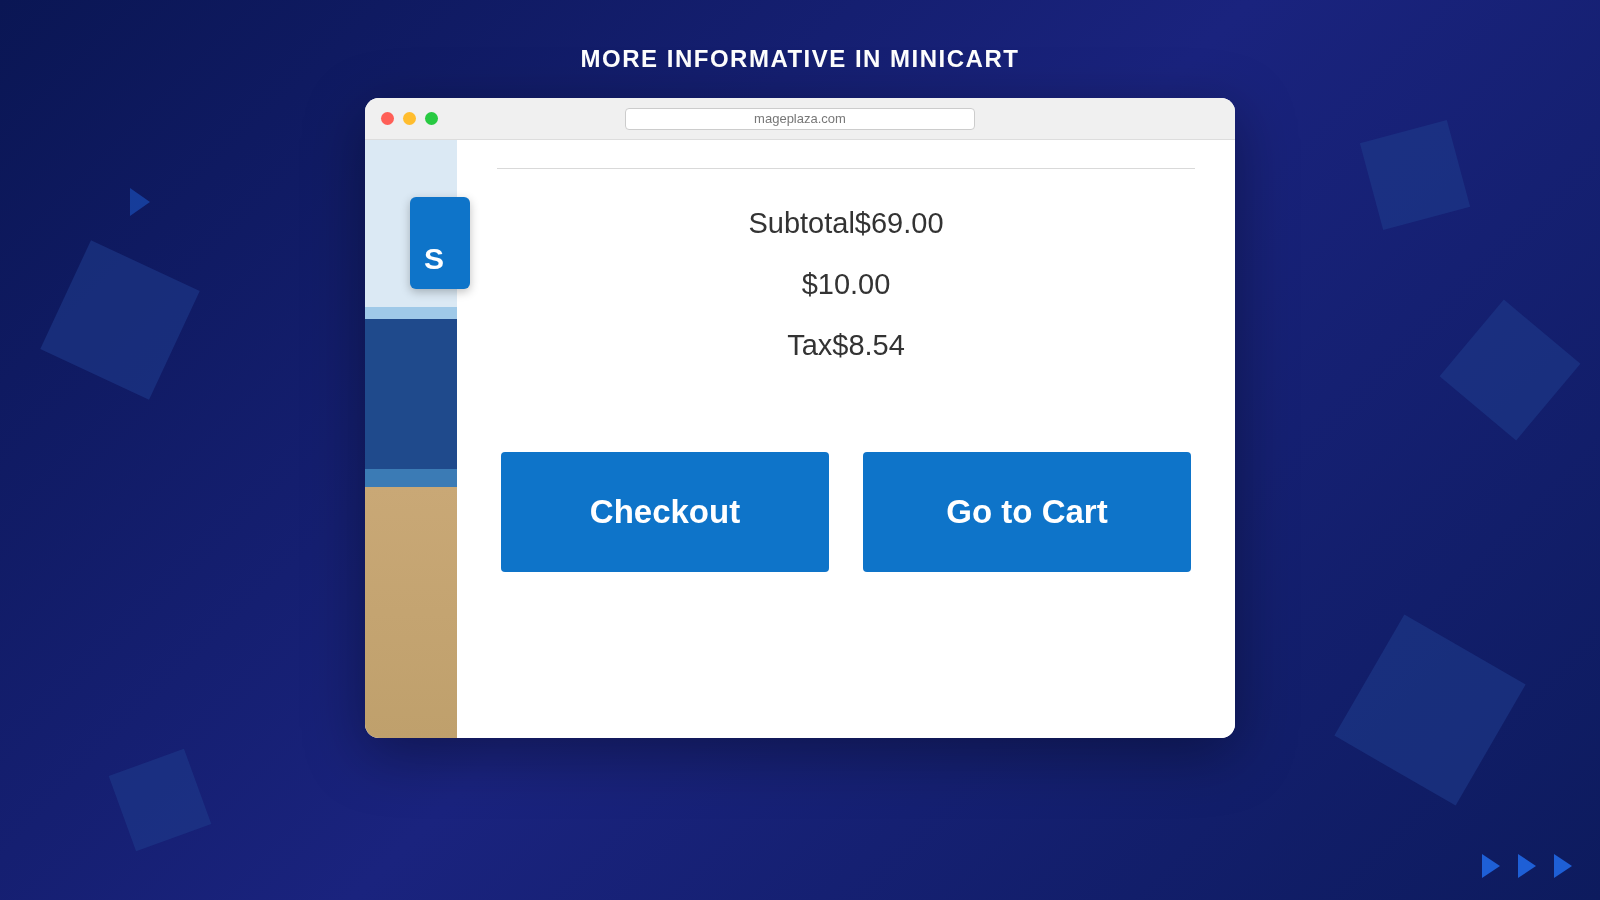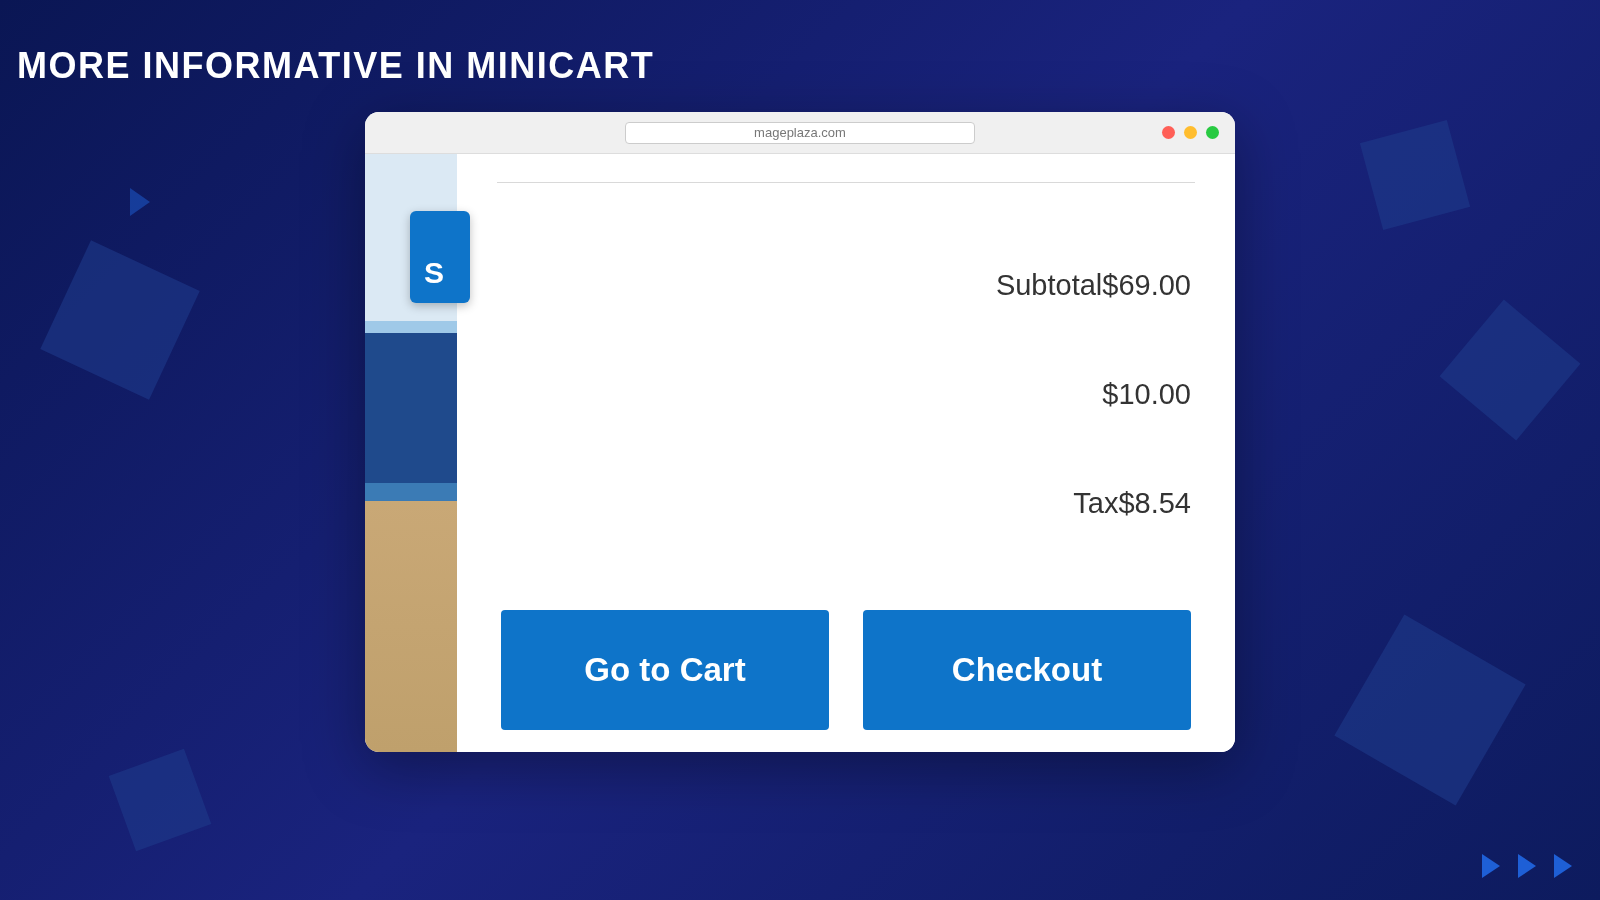--- a/index.html
+++ b/index.html
@@ -18,28 +18,27 @@
       transform: rotate(15deg);
     }
     .cube1 { width: 120px; height: 120px; top: 260px; left: 60px; transform: rotate(25deg); }
     .cube2 { width: 90px; height: 90px; top: 130px; right: 140px; transform: rotate(-15deg); }
     .cube3 { width: 140px; height: 140px; bottom: 120px; right: 100px; transform: rotate(30deg); }
     .cube4 { width: 80px; height: 80px; bottom: 60px; left: 120px; transform: rotate(-20deg); }
     .cube5 { width: 100px; height: 100px; top: 320px; right: 40px; transform: rotate(40deg); }
 
     .heading {
       color: white;
-      text-align: left;
-      font-size: 36px;
+      text-align: center;
+      font-size: 24px;
       font-weight: 800;
       letter-spacing: 1.5px;
       padding-top: 45px;
       position: relative;
       z-index: 2;
-      margin-left: 17px;
     }
 
     .browser-window {
       background: white;
       width: 870px;
       height: 640px;
       margin: 25px auto 0;
       border-radius: 14px;
       box-shadow: 0 15px 60px rgba(0,0,0,0.35);
       position: relative;
@@ -47,21 +46,20 @@
       overflow: hidden;
     }
     .browser-chrome {
       height: 42px;
       background: #f0f0f0;
       border-bottom: 1px solid #ddd;
       display: flex;
       align-items: center;
       padding: 0 16px;
       position: relative;
-      justify-content: flex-end;
     }
     .traffic-lights { display: flex; gap: 9px; }
     .traffic-light {
       width: 13px; height: 13px; border-radius: 50%;
     }
     .tl-red { background: #ff5f57; }
     .tl-yellow { background: #ffbd2e; }
     .tl-green { background: #28ca42; }
     .url-bar {
       position: absolute;
@@ -109,29 +107,29 @@
       background: white;
       padding: 28px 40px 0 40px;
     }
     .cart-divider {
       border: none;
       border-top: 1px solid #d9d9d9;
       margin-bottom: 38px;
     }
     .line-item {
       display: flex;
-      justify-content: flex-end;
+      justify-content: center;
       align-items: baseline;
       font-size: 29px;
       color: #333;
       margin-bottom: 28px;
       padding: 0 4px;
     }
     .line-label { font-weight: 400; }
-    .line-value { font-weight: 400; margin-top: 48px; }
+    .line-value { font-weight: 400; }
 
     .button-row {
       display: flex;
       gap: 34px;
       margin-top: 90px;
       padding: 0 4px;
     }
     .cart-btn {
       flex: 1;
       height: 120px;
@@ -209,22 +207,22 @@
       </div>
       <div class="line-item">
         <span class="line-value">$10.00</span>
       </div>
       <div class="line-item">
         <span class="line-label">Tax</span>
         <span class="line-value">$8.54</span>
       </div>
 
       <div class="button-row">
+        <button class="cart-btn">Checkout</button>
         <button class="cart-btn">Go to Cart</button>
-        <button class="cart-btn">Checkout</button>
       </div>
     </div>
   </div>
 </div>
 
 <div class="arrows">
   <div class="arrow-icon"></div>
   <div class="arrow-icon"></div>
   <div class="arrow-icon"></div>
 </div>

